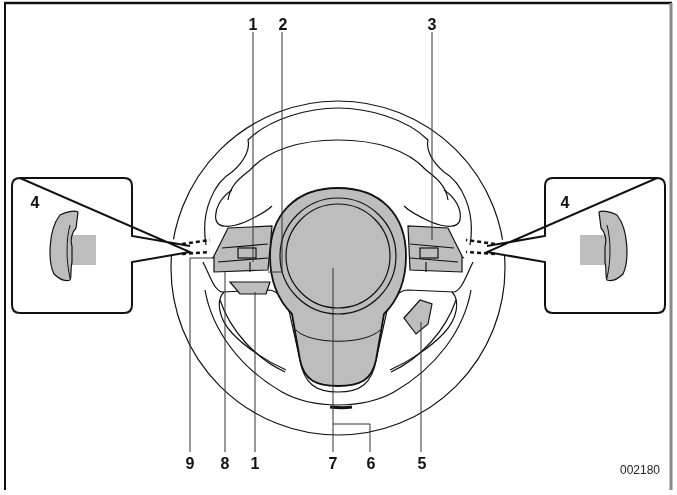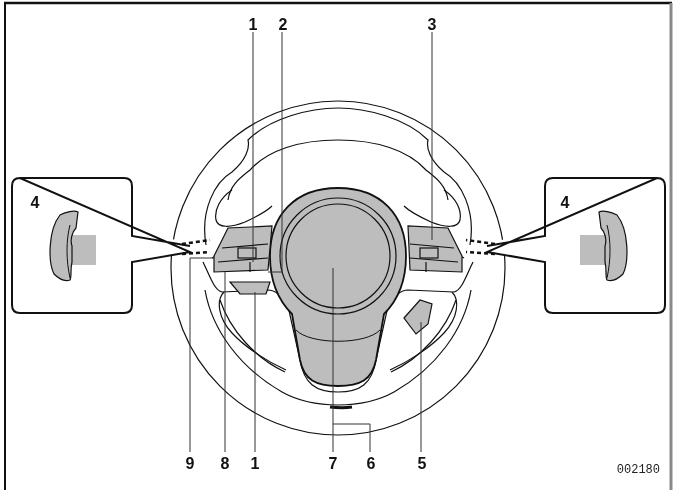--- a/index.html
+++ b/index.html
@@ -3,21 +3,21 @@
 <meta charset="utf-8">
 <style>
   html, body { margin: 0; padding: 0; background: #ffffff; }
   body { width: 677px; height: 495px; position: relative; overflow: hidden;
          font-family: "Liberation Sans", sans-serif; }
   #stage { position: absolute; left: 0; top: 0; width: 677px; height: 495px; }
   svg { position: absolute; left: 0; top: 0; }
   .callout { position: absolute; font-family: "Liberation Sans", sans-serif;
              font-weight: bold; font-size: 16px; color: #111; line-height: 16px;
              transform: translateX(-50%); white-space: nowrap; }
-  .figid { position: absolute; font-family: Liberation Mono, monospace;
+  .figid { position: absolute; font-family: Liberation Sans, sans-serif;
            font-size: 12px; color: #222; right: 17px; top: 463px; }
 </style>
 </head>
 <body>
 
 <div id="stage">
 
   <svg width="677" height="495" viewBox="0 0 677 495">
 
     <g>

